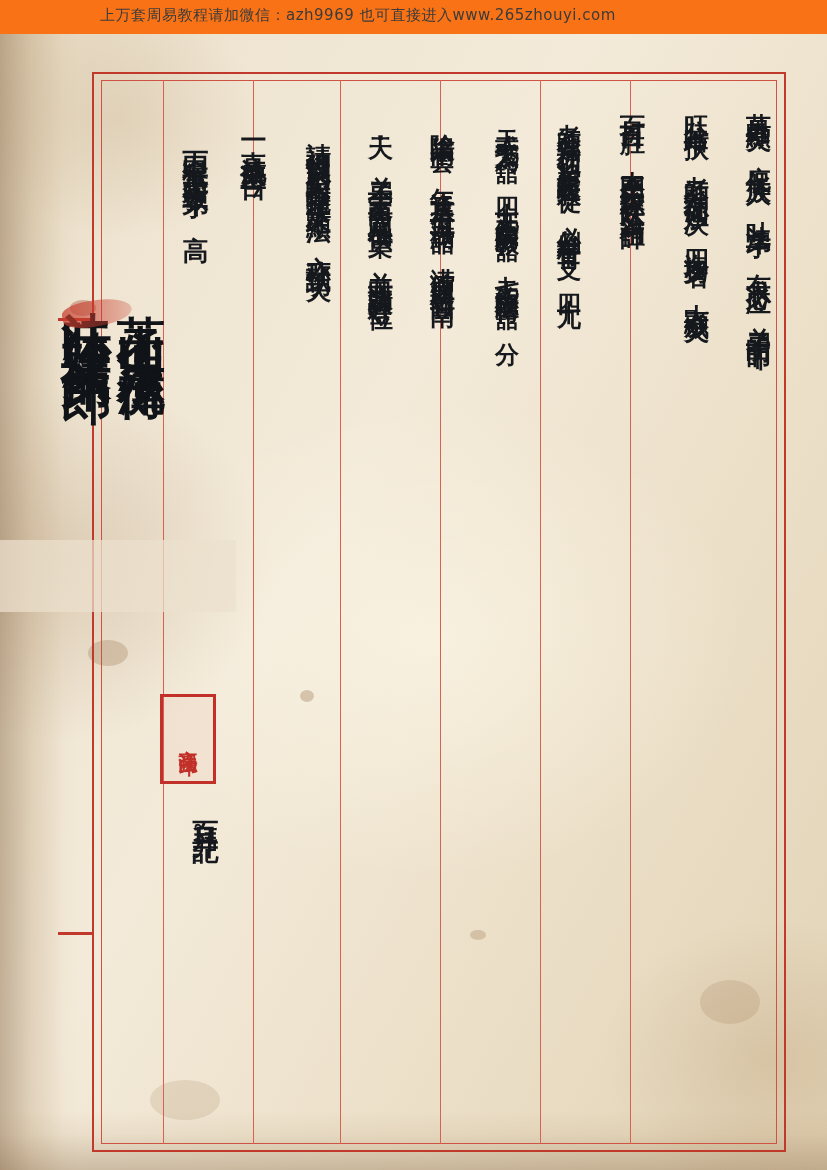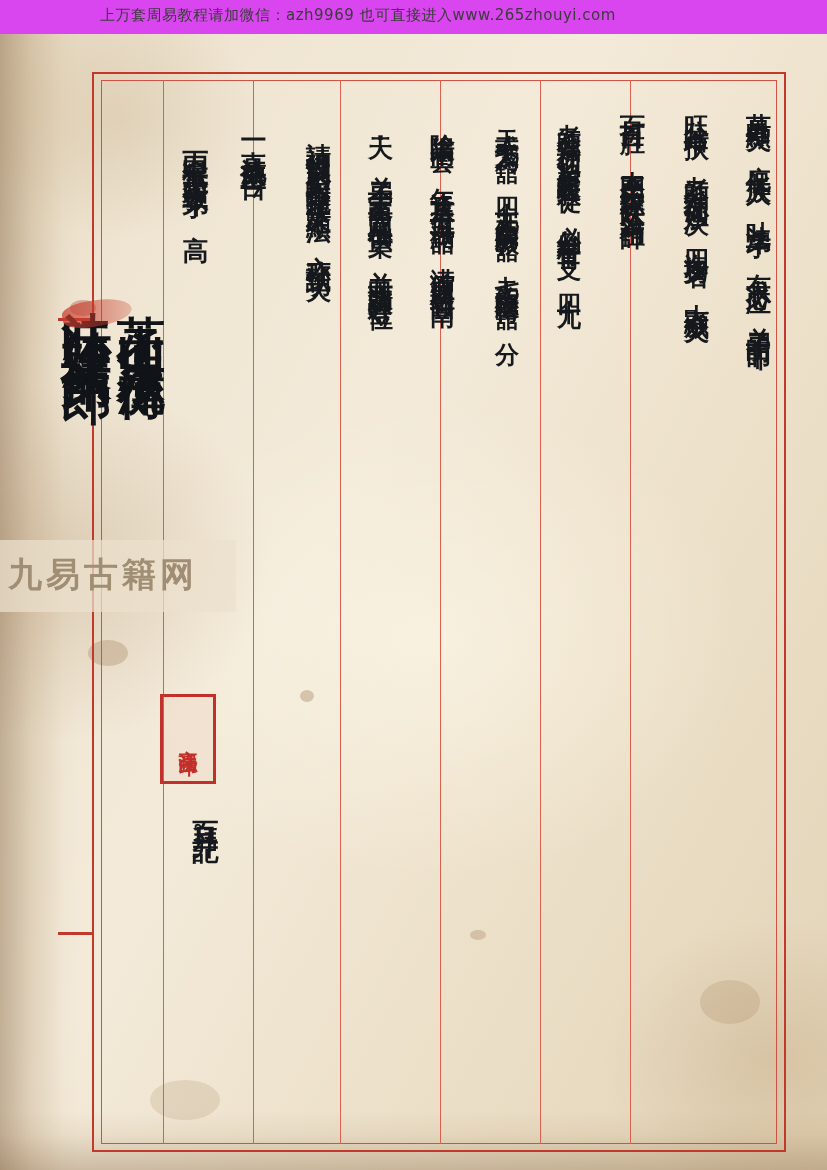--- a/index.html
+++ b/index.html
@@ -21,21 +21,21 @@
     background: #e9e0cf;
     overflow: hidden;
   }
 
   
   .banner {
     position: absolute;
     top: 0; left: 0;
     width: 827px;
     height: 34px;
-    background: #d946ef;
+    background: #f97316;
     z-index: 40;
   }
   .banner-text {
     position: absolute;
     top: 6px;
     left: 100px;
     font-size: 15px;
     color: #3b3b3b;
     letter-spacing: 0.5px;
     white-space: nowrap;
@@ -224,19 +224,18 @@
 
   <div class="seal">
     <div class="seal-inner">高法强印</div>
   </div>
 
   <div class="red-smear"></div>
   <div class="title-col" style="left:118px; top:276px; font-size:48px; letter-spacing:10px;">茅山仙法永流傳</div>
   <div class="title-col" style="left:62px; top:272px; font-size:50px; letter-spacing:10px;">法旺妙决扶弟郎</div>
 
   <div class="wm-box"></div>
-  <div class="wm-text">九易古籍网</div>
 
   <div class="banner">
     <div class="banner-text">上万套周易教程请加微信：azh9969   也可直接进入www.265zhouyi.com</div>
   </div>
 
 </div>
 
 </body></html>

